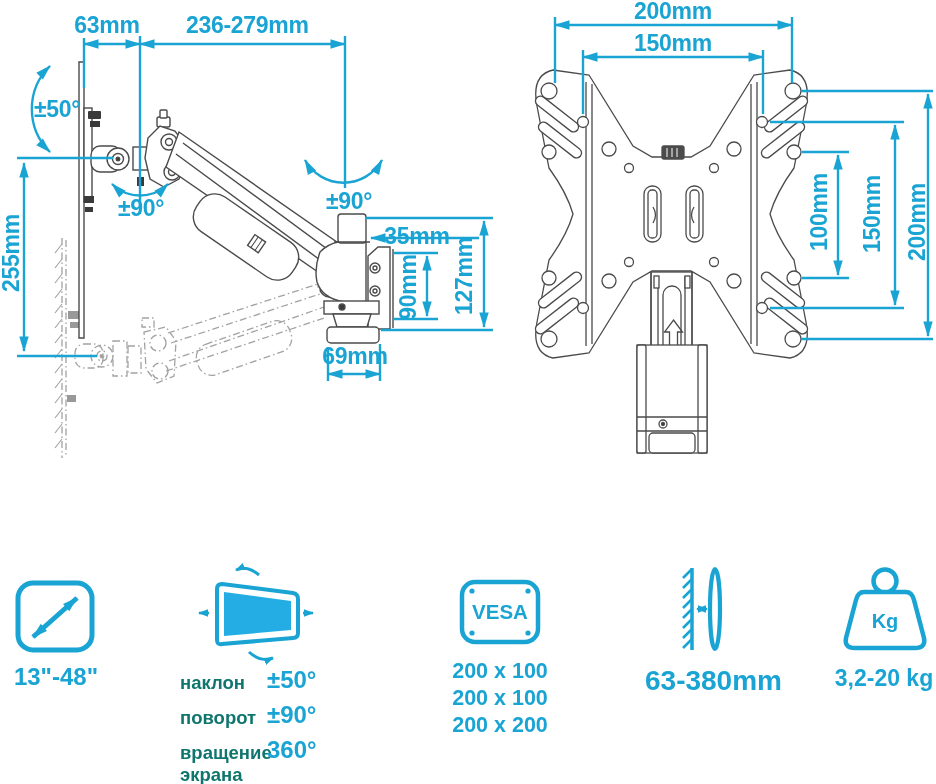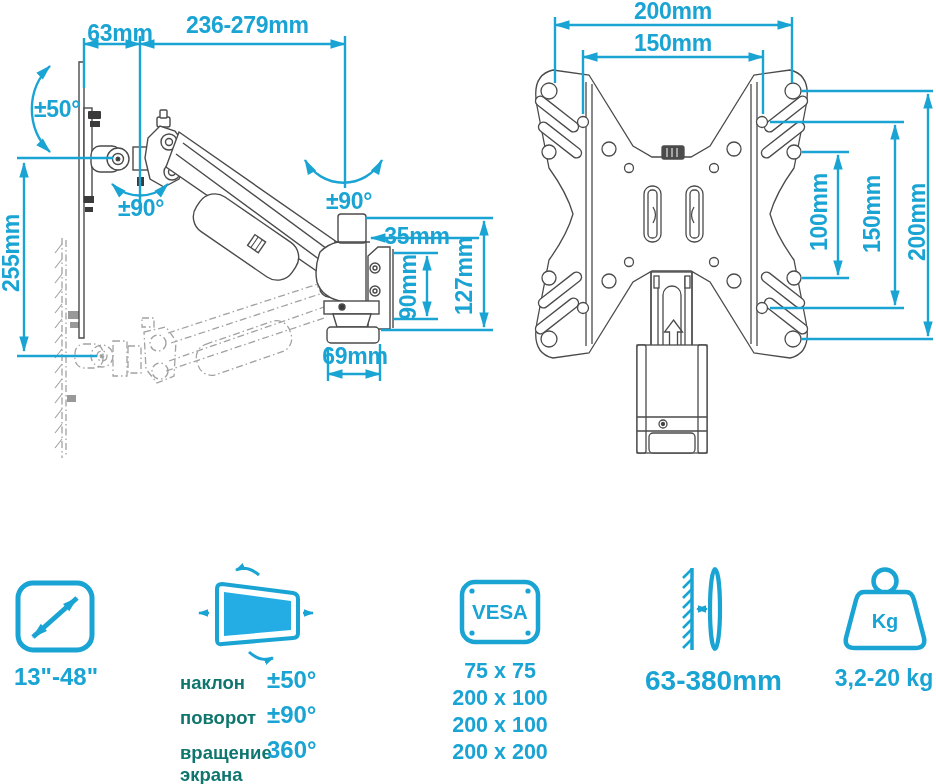--- a/index.html
+++ b/index.html
@@ -220,21 +220,21 @@
       <path d="M583,50 L583,114 M763,50 L763,114"></path>
       <line x1="583" y1="57" x2="763" y2="57" marker-start="url(#ah)" marker-end="url(#ah)"></line>
       <path d="M801,91 L933,91 M801,339 L933,339 M770,122 L904,122 M770,308 L904,308
                M802,152 L849,152 M802,278 L849,278"></path>
       <line x1="928" y1="94" x2="928" y2="336" marker-start="url(#ah)" marker-end="url(#ah)"></line>
       <line x1="895" y1="125" x2="895" y2="305" marker-start="url(#ah)" marker-end="url(#ah)"></line>
       <line x1="838" y1="155" x2="838" y2="275" marker-start="url(#ah)" marker-end="url(#ah)"></line>
     </g>
   </svg>
 
-  <div class="dim" style="left:80px;top:14px;width:80px;margin-top:8px;">63mm</div>
+  <div class="dim" style="left:67px;top:14px;width:80px;">63mm</div>
   <div class="dim" style="left:186px;top:14px;width:120px;">236-279mm</div>
   <div class="dim" style="left:26px;top:98px;width:62px;">±50°</div>
   <div class="dim" style="left:106px;top:197px;width:70px;">±90°</div>
   <div class="dim" style="left:314px;top:190px;width:70px;">±90°</div>
   <div class="dim rot" style="left:-28px;top:241px;">255mm</div>
   <div class="dim" style="left:383px;top:216px;width:68px;margin-top:9px;">35mm</div>
   <div class="dim rot" style="left:369px;top:275px;">90mm</div>
   <div class="dim rot" style="left:425px;top:264px;">127mm</div>
   <div class="dim" style="left:322px;top:345px;width:66px;">69mm</div>
 
@@ -275,21 +275,20 @@
 
   <svg class="art" style="left:452px;top:576px;" width="96" height="72">
     <rect x="10" y="6" width="76" height="60" rx="13" fill="none" stroke="#1aa4d4" stroke-width="4.5"></rect>
     <circle cx="20" cy="15" r="2.6" fill="#1aa4d4"></circle>
       <circle cx="76" cy="15" r="2.6" fill="#1aa4d4"></circle>
     <circle cx="20" cy="57" r="2.6" fill="#1aa4d4"></circle>
       <circle cx="76" cy="57" r="2.6" fill="#1aa4d4"></circle>
     <text x="48" y="43" text-anchor="middle" font-family="Liberation Sans, sans-serif" font-weight="bold" font-size="20.5" fill="#1aa4d4">VESA</text>
   </svg>
   <div class="vesa-sizes">
-    <div>75 x 75</div>
     <div>200 x 100</div>
     <div>200 x 100</div>
     <div>200 x 200</div>
   </div>
 
   <svg class="art" style="left:668px;top:556px;" width="62" height="100">
     <line x1="24" y1="12" x2="24" y2="94" stroke="#1aa4d4" stroke-width="3.5"></line>
     <path d="M24,13 l-9,9 M24,23 l-9,9 M24,33 l-9,9 M24,43 l-9,9 M24,53 l-9,9 M24,63 l-9,9 M24,73 l-9,9 M24,83 l-9,9" stroke="#1aa4d4" stroke-width="2.6" fill="none"></path>
     <ellipse cx="47" cy="53" rx="5" ry="40" fill="none" stroke="#1aa4d4" stroke-width="4.2"></ellipse>
     <line x1="29" y1="53" x2="39" y2="53" stroke="#1aa4d4" stroke-width="2.4" marker-start="url(#ahs)" marker-end="url(#ahs)"></line>

